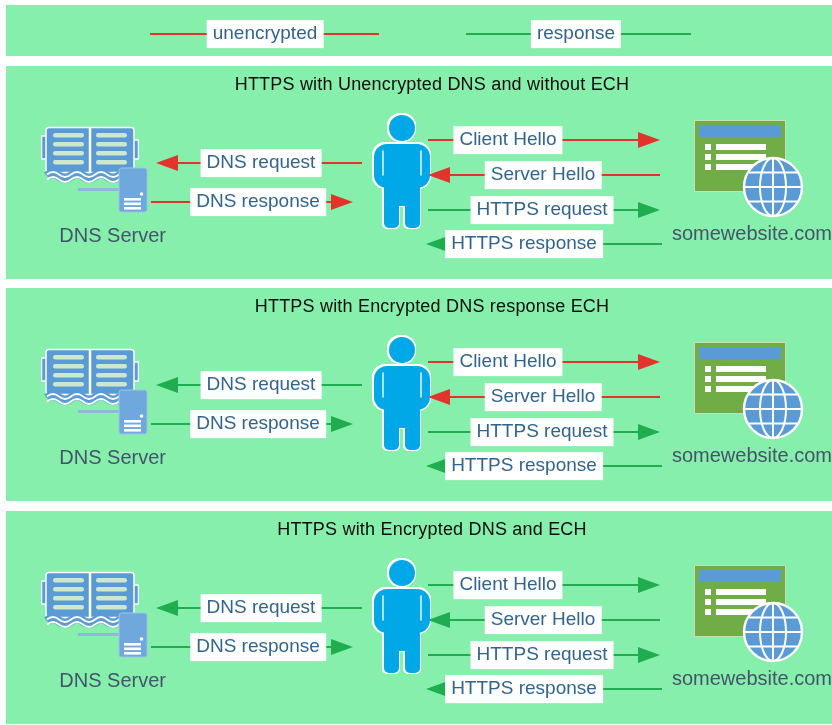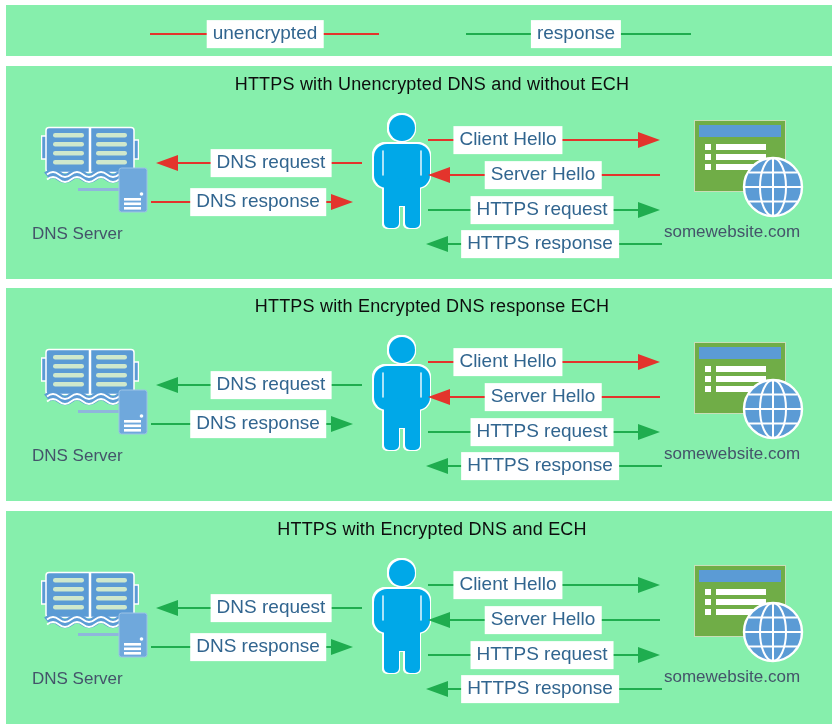--- a/index.html
+++ b/index.html
@@ -19,49 +19,49 @@
   .ar .line{position:absolute;top:-1px;height:2px;background:currentColor;}
   .ar .head{position:absolute;top:-8px;width:0;height:0;
     border-top:8px solid transparent;border-bottom:8px solid transparent;}
   .ar.dir-right .head{border-left:22px solid currentColor;}
   .ar.dir-left  .head{border-right:22px solid currentColor;}
   .ar .lbl{position:absolute;top:0;transform:translate(-50%,-50%);
     background:#ffffff;color:#31658F;font-size:19px;line-height:1.25;
     padding:1px 6px 3px;white-space:nowrap;}
 
   .ar-dns-request{top:97px}   .ar-dns-request .line{left:168px;width:188px}
-  .ar-dns-request .head{left:150px}  .ar-dns-request .lbl{left:265px}
+  .ar-dns-request .head{left:150px}  .ar-dns-request .lbl{left:255px}
   .ar-dns-response{top:136px} .ar-dns-response .line{left:145px;width:182px}
   .ar-dns-response .head{left:325px} .ar-dns-response .lbl{left:252px}
   .ar-client-hello{top:74px}  .ar-client-hello .line{left:422px;width:212px}
   .ar-client-hello .head{left:632px} .ar-client-hello .lbl{left:502px}
   .ar-server-hello{top:109px} .ar-server-hello .line{left:440px;width:214px}
   .ar-server-hello .head{left:422px} .ar-server-hello .lbl{left:537px}
   .ar-https-request{top:144px} .ar-https-request .line{left:422px;width:212px}
   .ar-https-request .head{left:632px} .ar-https-request .lbl{left:536px}
   .ar-https-response{top:178px} .ar-https-response .line{left:438px;width:218px}
-  .ar-https-response .head{left:420px} .ar-https-response .lbl{left:534px}
+  .ar-https-response .head{left:420px} .ar-https-response .lbl{left:518px}
 
   .legend-row-0{top:29px} .legend-row-0 .line{left:144px;width:229px}
   .legend-row-0 .lbl{left:259px}
   .legend-row-1{top:29px} .legend-row-1 .line{left:460px;width:225px}
   .legend-row-1 .lbl{left:570px}
 
   
   .icon{position:absolute;}
   .book{left:35px;top:60px;}
   .server{left:112px;top:101px;}
   .connector{position:absolute;left:72px;top:122px;width:42px;height:3px;background:#8FB6DC;}
   .person{left:358px;top:48px;
     filter:drop-shadow(1.5px 0 0 #fff) drop-shadow(-1.5px 0 0 #fff)
            drop-shadow(0 1.5px 0 #fff) drop-shadow(0 -1.5px 0 #fff);}
   .win{left:688px;top:54px;}
   .globe{left:736px;top:90px;}
 
-  .caption{position:absolute;font-size:17px;color:#44546A;text-align:left;}
+  .caption{position:absolute;font-size:20px;color:#44546A;text-align:right;}
   .dns-caption{left:26px;top:158px;width:134px;}
   .site-caption{left:658px;top:156px;width:168px;}
 </style>
 </head>
 <body>
 
 <div id="stage">
 
   <div id="legend" class="band">
 

